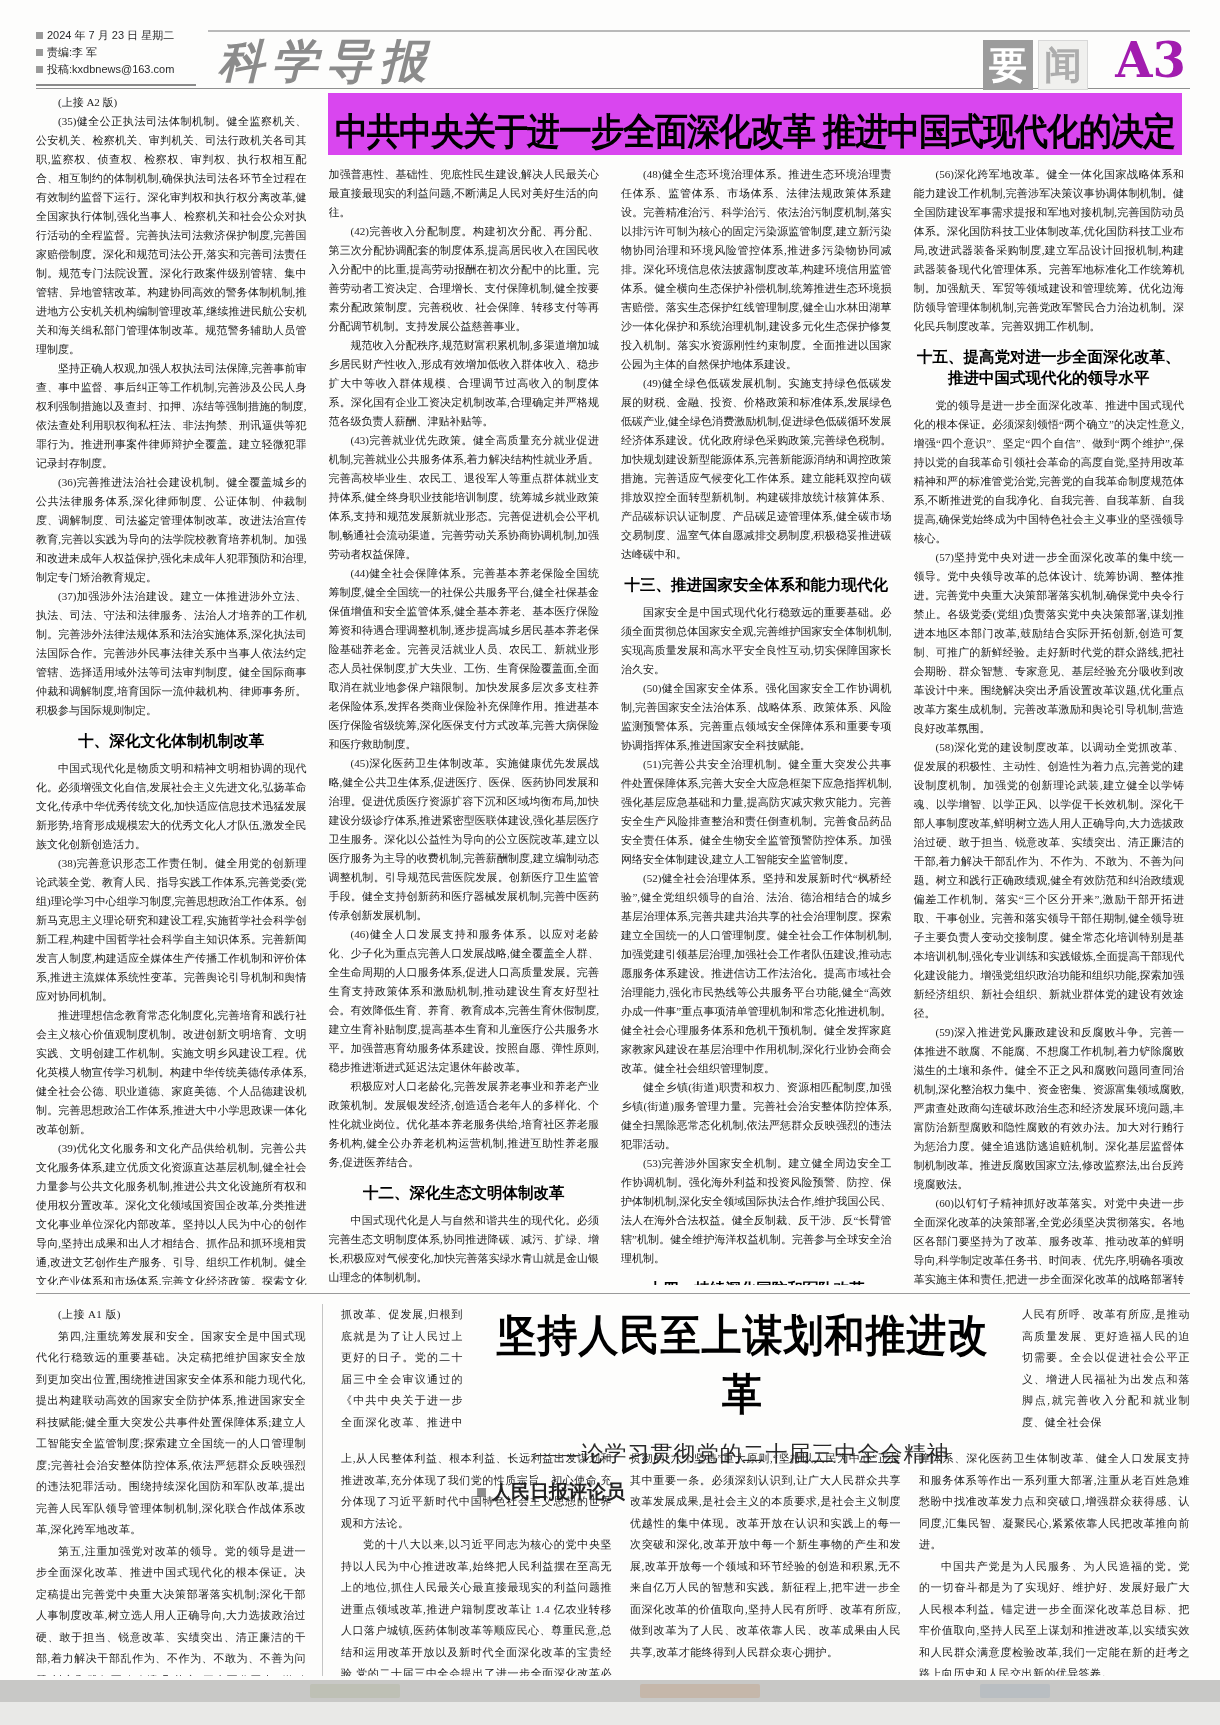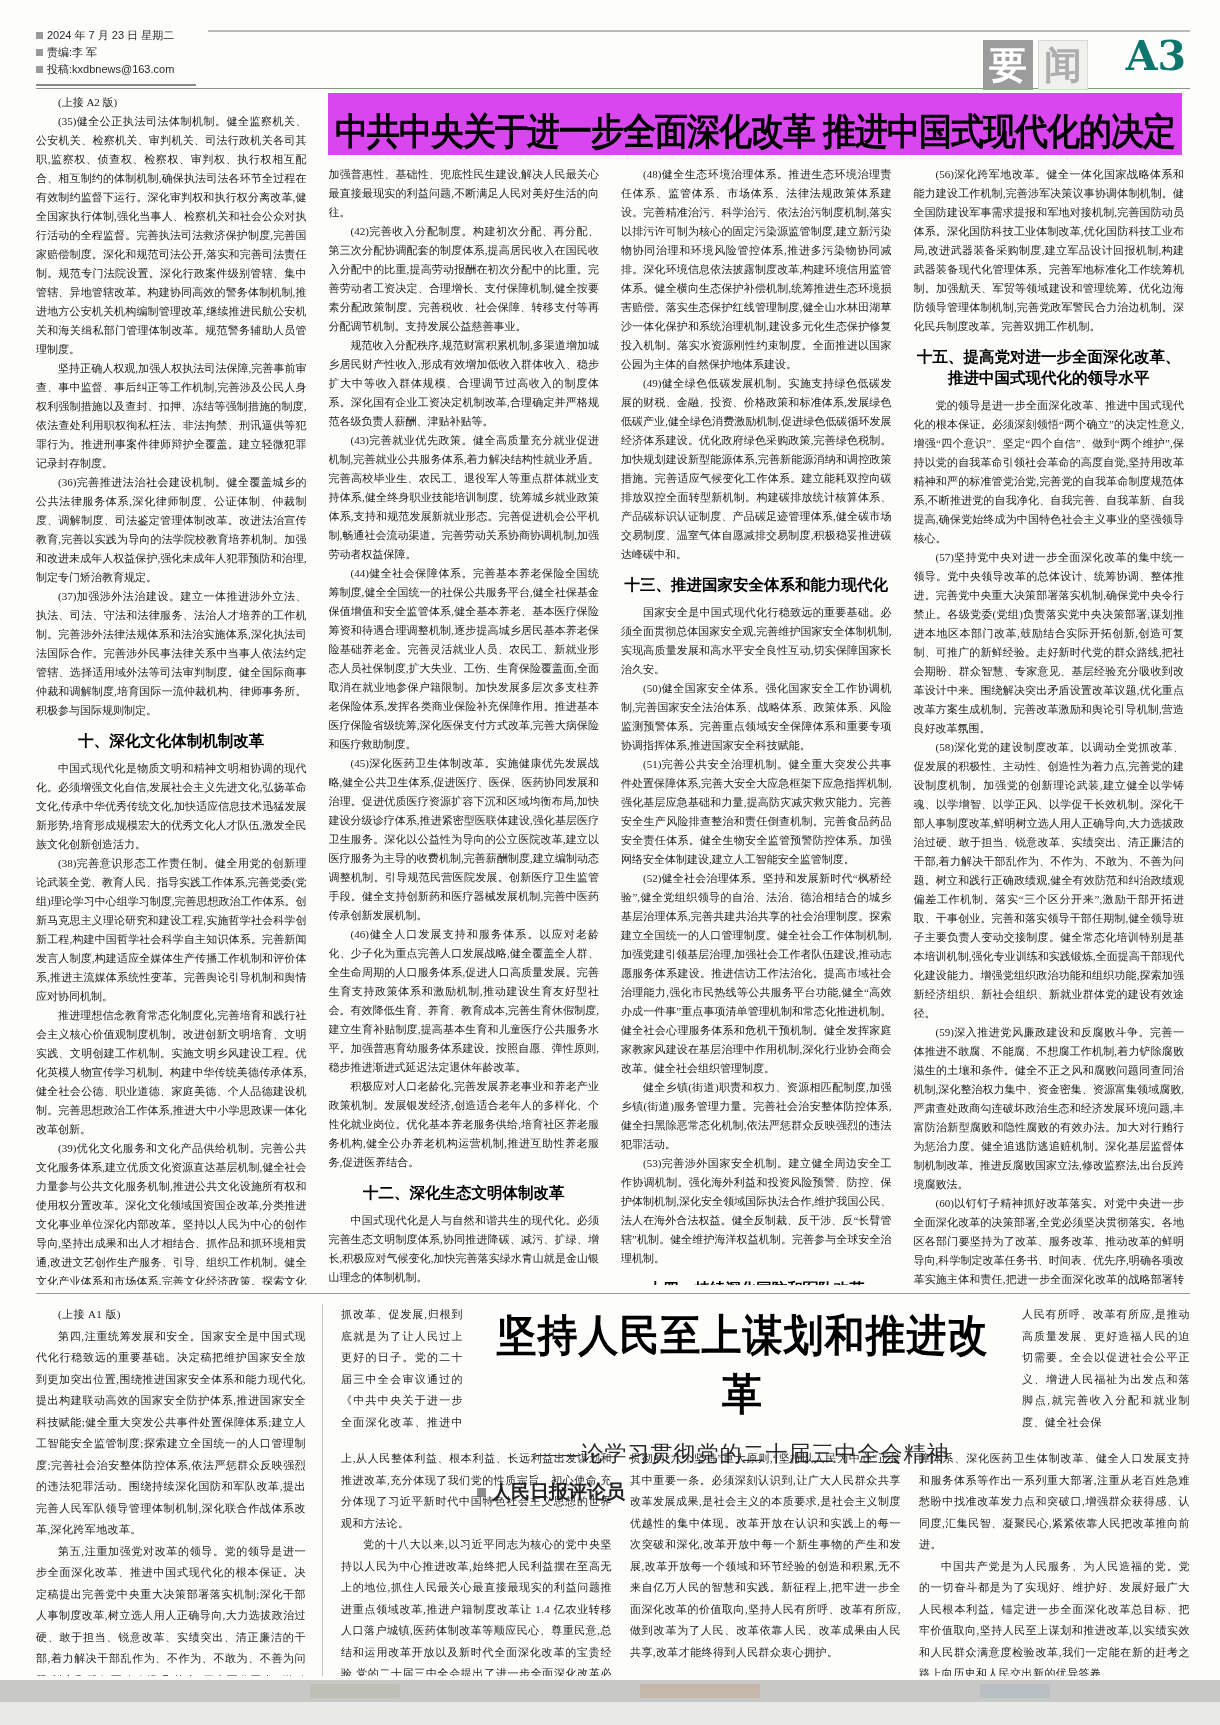--- a/index.html
+++ b/index.html
@@ -13,21 +13,21 @@
   .hdr-left .row{display:flex;align-items:center;gap:4px;margin:2px 0;white-space:nowrap;}
   .sq{display:inline-block;width:7px;height:7px;background:#9a9a9a;flex:none;}
   .masthead{position:absolute;left:218px;top:38px;font-family:"DejaVu Serif",serif;font-style:italic;
             font-weight:bold;font-size:46px;color:#8b8b8b;letter-spacing:8px;line-height:1;}
   .badge{position:absolute;right:132px;top:40px;display:flex;gap:5px;}
   .badge .b{width:50px;height:50px;display:flex;align-items:center;justify-content:center;
             font-family:"Liberation Sans",sans-serif;font-weight:bold;font-size:38px;}
   .badge .b1{background:#9c9c9c;color:#ffffff;}
   .badge .b2{background:#f0f0ee;color:#adadad;border:1px solid #d8d8d8;box-sizing:border-box;}
   .pageno{position:absolute;right:34px;top:36px;font-family:"DejaVu Serif",serif;font-weight:bold;
-          font-size:41px;color:#0f766e;line-height:1;}
+          font-size:48px;color:#a21caf;line-height:1;}
   .hdr-rule{height:1px;background:#8f8f8f;margin:0 30px 0 36px;}
   
   .main{position:relative;margin:4px 30px 0 36px;height:1192px;overflow:hidden;}
   .headline{position:absolute;left:292px;right:8px;top:0;height:62px;background:#d946ef;z-index:3;
             display:flex;align-items:flex-end;justify-content:center;}
   .headline span{font-family:"Liberation Sans","DejaVu Sans",sans-serif;font-weight:900;font-size:33px;
             letter-spacing:-1px;color:#000;white-space:nowrap;transform:scaleY(1.12);}
   .cols{display:flex;gap:22px;height:100%;}
   .mcol{width:270.5px;flex:none;overflow:hidden;height:100%;}
   .mcol.pad{padding-top:72px;box-sizing:border-box;}
@@ -77,20 +77,21 @@
       </div>
       <div class="row">
         <span class="sq"></span>
         <span>责编:李 军</span>
       </div>
       <div class="row">
         <span class="sq"></span>
         <span>投稿:kxdbnews@163.com</span>
       </div>
     </div>
+    <div class="masthead">科学导报</div>
     <div class="badge">
       <span class="b b1">要</span>
       <span class="b b2">闻</span>
     </div>
     <div class="pageno">A3</div>
   </header>
   <div class="hdr-rule"></div>
 
   <section class="main">
     <div class="headline">

